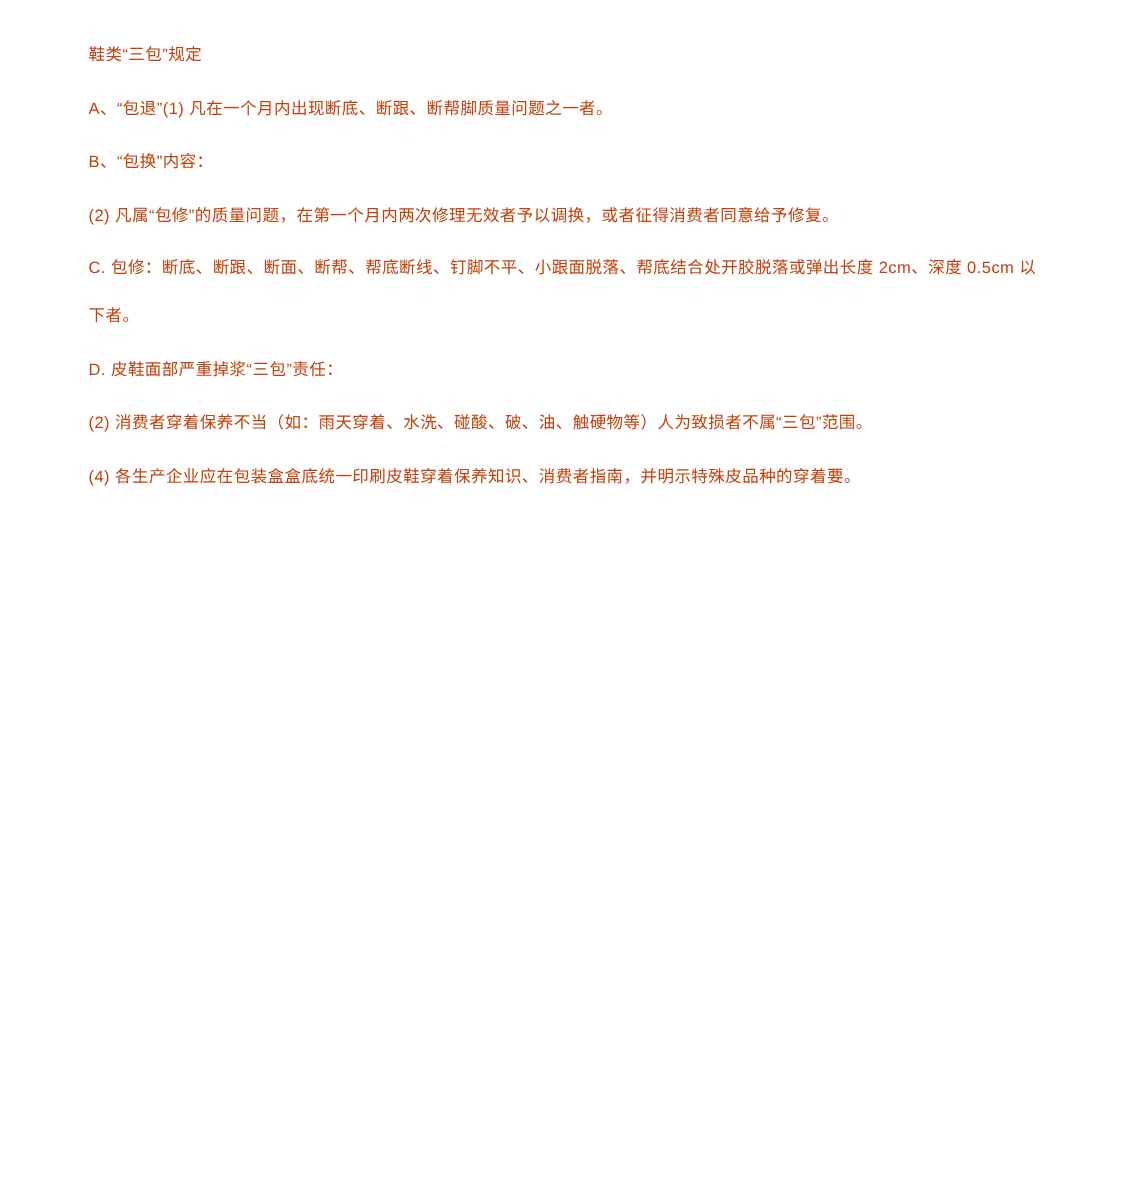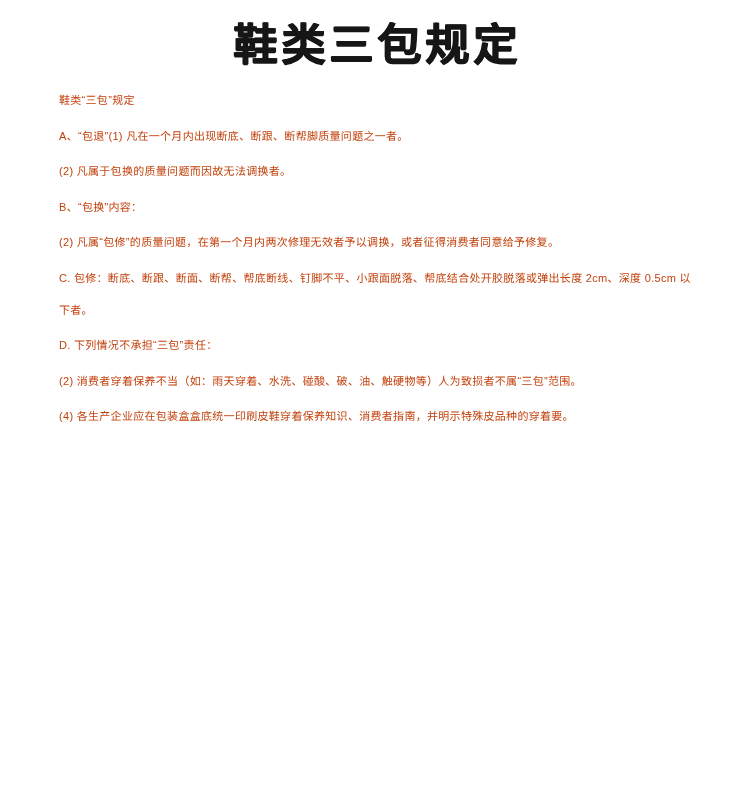--- a/index.html
+++ b/index.html
@@ -39,26 +39,24 @@
     letter-spacing: 0.3px;
     word-break: break-all;
     overflow-wrap: break-word;
     color: #c2410c;
   }
 </style>
 </head>
 <body>
 
 <div class="page">
-  <h1 class="doc-title">鞋类三包规定</h1>
 
   <div class="doc-body">
     <p>鞋类“三包”规定</p>
     <p>A、“包退”(1) 凡在一个月内出现断底、断跟、断帮脚质量问题之一者。</p>
-    <p>(2) 凡属于包换的质量问题而因故无法调换者。</p>
     <p>B、“包换”内容：</p>
     <p>(2) 凡属“包修”的质量问题，在第一个月内两次修理无效者予以调换，或者征得消费者同意给予修复。</p>
     <p>C. 包修：断底、断跟、断面、断帮、帮底断线、钉脚不平、小跟面脱落、帮底结合处开胶脱落或弹出长度 2cm、深度 0.5cm 以下者。</p>
-    <p>D. 下列情况不承担“三包”责任：</p>
+    <p>D. 皮鞋面部严重掉浆“三包”责任：</p>
     <p>(2) 消费者穿着保养不当（如：雨天穿着、水洗、碰酸、破、油、触硬物等）人为致损者不属“三包”范围。</p>
     <p>(4) 各生产企业应在包装盒盒底统一印刷皮鞋穿着保养知识、消费者指南，并明示特殊皮品种的穿着要。</p>
   </div>
 </div>
 
 </body></html>

